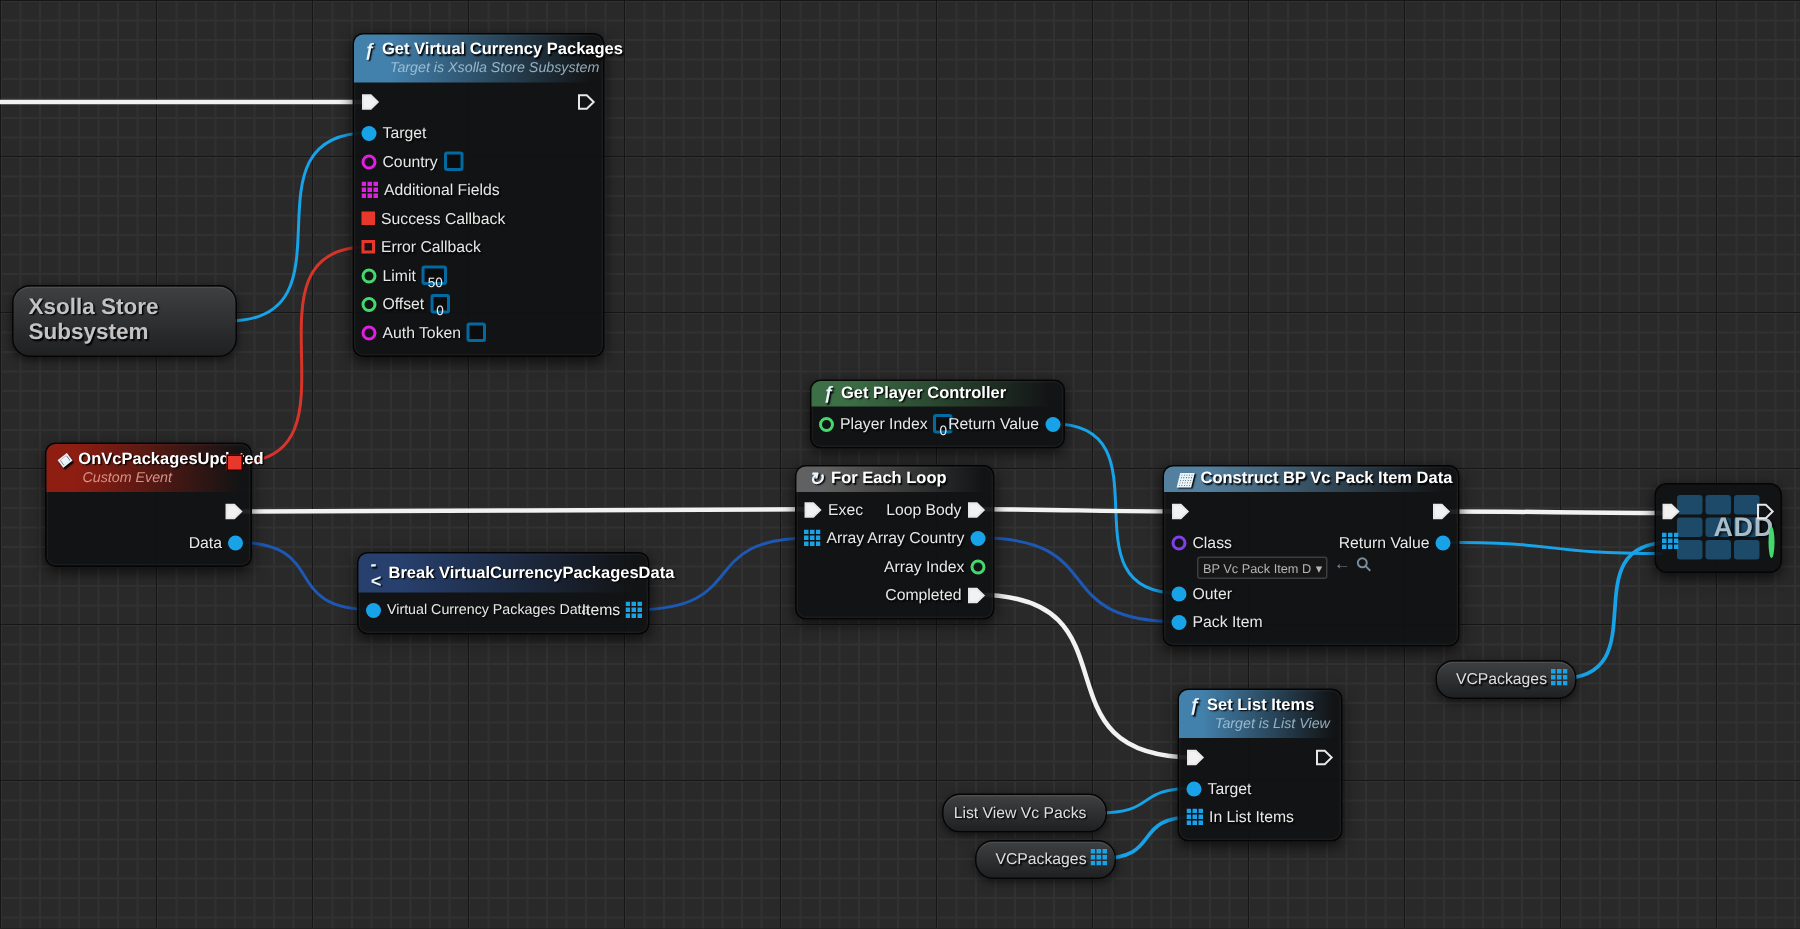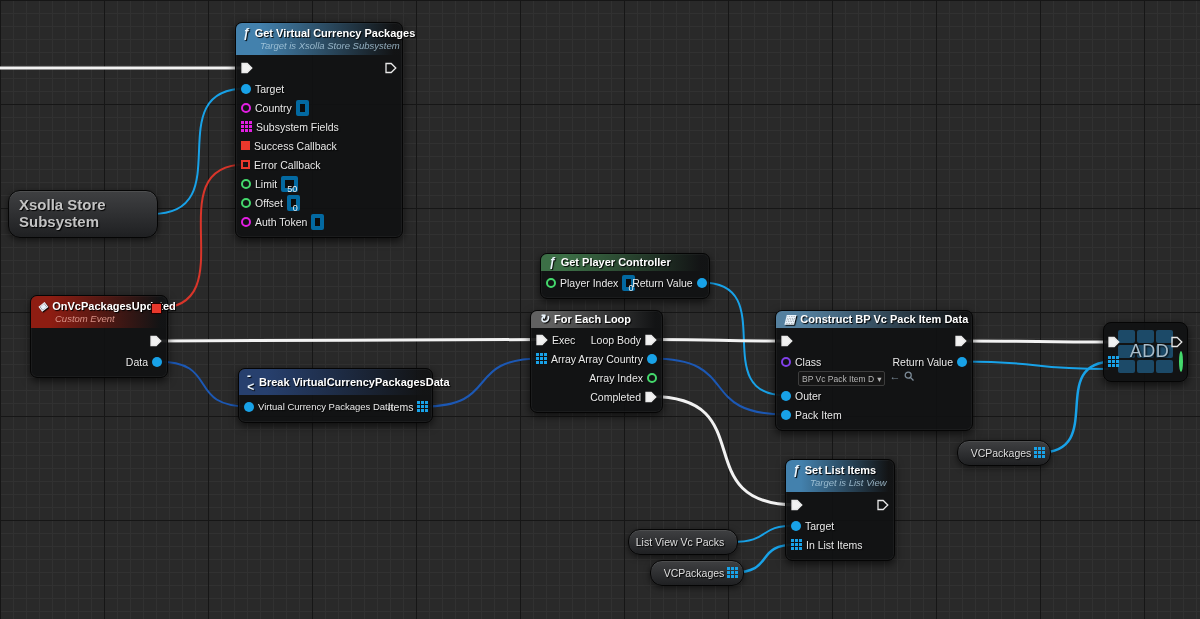--- a/index.html
+++ b/index.html
@@ -30,39 +30,39 @@
   .delegate{position:absolute;right:5px;top:7px;width:9px;height:9px;background:#e8382c;border:1px solid #200;}
   .nbody{padding:2px 0 6px 0;}
   .row{display:flex;align-items:center;justify-content:space-between;height:19px;padding:0 5px;}
   .row.exec{height:22px;}
   .grp{display:flex;align-items:center;gap:4px;min-width:0;}
   .plabel{font-size:10.5px;color:#e8e8e8;white-space:nowrap;text-shadow:1px 1px 1px rgba(0,0,0,0.8);}
   .plabel.tiny{font-size:9.5px;}
   .pc{width:10px;height:10px;border-radius:50%;box-sizing:border-box;flex:0 0 auto;}
   .psq{width:9px;height:9px;box-sizing:border-box;flex:0 0 auto;}
   .pbox{display:inline-block;box-sizing:border-box;height:13px;min-width:13px;
-        border:4px solid #0369a1;border-radius:2px;background:rgba(0,0,0,0.35);
+        border:2px solid #0369a1;border-radius:2px;background:rgba(0,0,0,0.35);
         color:#eee;font-size:9px;line-height:11px;text-align:right;padding:4px 2px;}
   .drow{display:flex;gap:4px;height:15px;padding:0 6px 0 22px;}
   .ddown{display:flex;align-items:center;gap:3px;background:#161616;border:1px solid #3d3d3d;
          border-radius:2px;color:#b5b5b5;font-size:8.5px;height:13px;padding:0 3px;white-space:nowrap;}
   .hicon{color:#7d8c99;font-size:11px;line-height:10px;}
   .pill{position:absolute;z-index:2;display:flex;align-items:center;justify-content:center;
         background:linear-gradient(180deg,#3f4042,#1f2022);
         border:1px solid #050505;border-radius:12px;
         box-shadow:0 2px 6px rgba(0,0,0,0.55), inset 0 1px 0 rgba(255,255,255,0.08);}
   .pill .lbl{font-size:10.5px;color:#dedede;white-space:nowrap;text-shadow:1px 1px 1px #000;padding:0 16px 0 10px;}
   .pill .lbl.big{font-size:15px;font-weight:bold;color:#c3c3c3;text-align:left;line-height:1.12;white-space:normal;width:118px;padding:0 14px 0 4px;}
   .pill .opin{position:absolute;right:5px;top:50%;transform:translateY(-50%);}
   .addnode{position:absolute;z-index:2;background:rgba(16,17,18,0.93);border:1px solid #050505;border-radius:8px;
            box-shadow:0 3px 9px rgba(0,0,0,0.65);}
   .tiles{position:absolute;left:14px;top:7px;display:grid;grid-template-columns:repeat(3,17px);grid-template-rows:repeat(3,13px);gap:2px;}
   .tile{background:#1c4a68;border-radius:2px;}
-  .addlabel{position:absolute;left:18px;top:7px;width:55px;height:43px;display:flex;align-items:center;justify-content:center;
-            font-size:18px;font-weight:normal;color:#a8bcc9;letter-spacing:0.5px;text-shadow:1px 1px 2px #000;}
+  .addlabel{position:absolute;left:31px;top:7px;width:55px;height:43px;display:flex;align-items:center;justify-content:center;
+            font-size:18px;font-weight:bold;color:#a8bcc9;letter-spacing:0.5px;text-shadow:1px 1px 2px #000;}
   .abspin{position:absolute;}
 </style>
 </head>
 <body>
 
 <div id="canvas">
   <svg id="wires">
       <path d="M152,214 C241.35,214 156.65,88.5 246,88.5" fill="none" stroke="#18a2e8" stroke-width="2" stroke-linecap="round"></path>
       <path d="M156.5,308.5 C248.65,308.5 153.35,164.5 245.5,164.5" fill="none" stroke="#d8352a" stroke-width="2" stroke-linecap="round"></path>
       <path d="M157,361.5 C221.1,361.5 184.9,406.5 249,406.5" fill="none" stroke="#1c58b4" stroke-width="2" stroke-linecap="round"></path>
@@ -122,21 +122,21 @@
                 <rect x="0" y="0" width="3" height="3" fill="#e21ee2"></rect>
                 <rect x="4" y="0" width="3" height="3" fill="#e21ee2"></rect>
                 <rect x="8" y="0" width="3" height="3" fill="#e21ee2"></rect>
                 <rect x="0" y="4" width="3" height="3" fill="#e21ee2"></rect>
                 <rect x="4" y="4" width="3" height="3" fill="#e21ee2"></rect>
                 <rect x="8" y="4" width="3" height="3" fill="#e21ee2"></rect>
                 <rect x="0" y="8" width="3" height="3" fill="#e21ee2"></rect>
                 <rect x="4" y="8" width="3" height="3" fill="#e21ee2"></rect>
                 <rect x="8" y="8" width="3" height="3" fill="#e21ee2"></rect>
               </svg>
-              <span class="plabel">Subsystem Fields</span>
+              <span class="plabel">Additional Fields</span>
             </span>
             <span class="grp"></span>
           </div>
           <div class="row">
             <span class="grp">
               <span class="psq" id="pin-gvcp.success" style="background: rgb(232, 56, 44);"></span>
               <span class="plabel">Success Callback</span>
             </span>
             <span class="grp"></span>
           </div>

